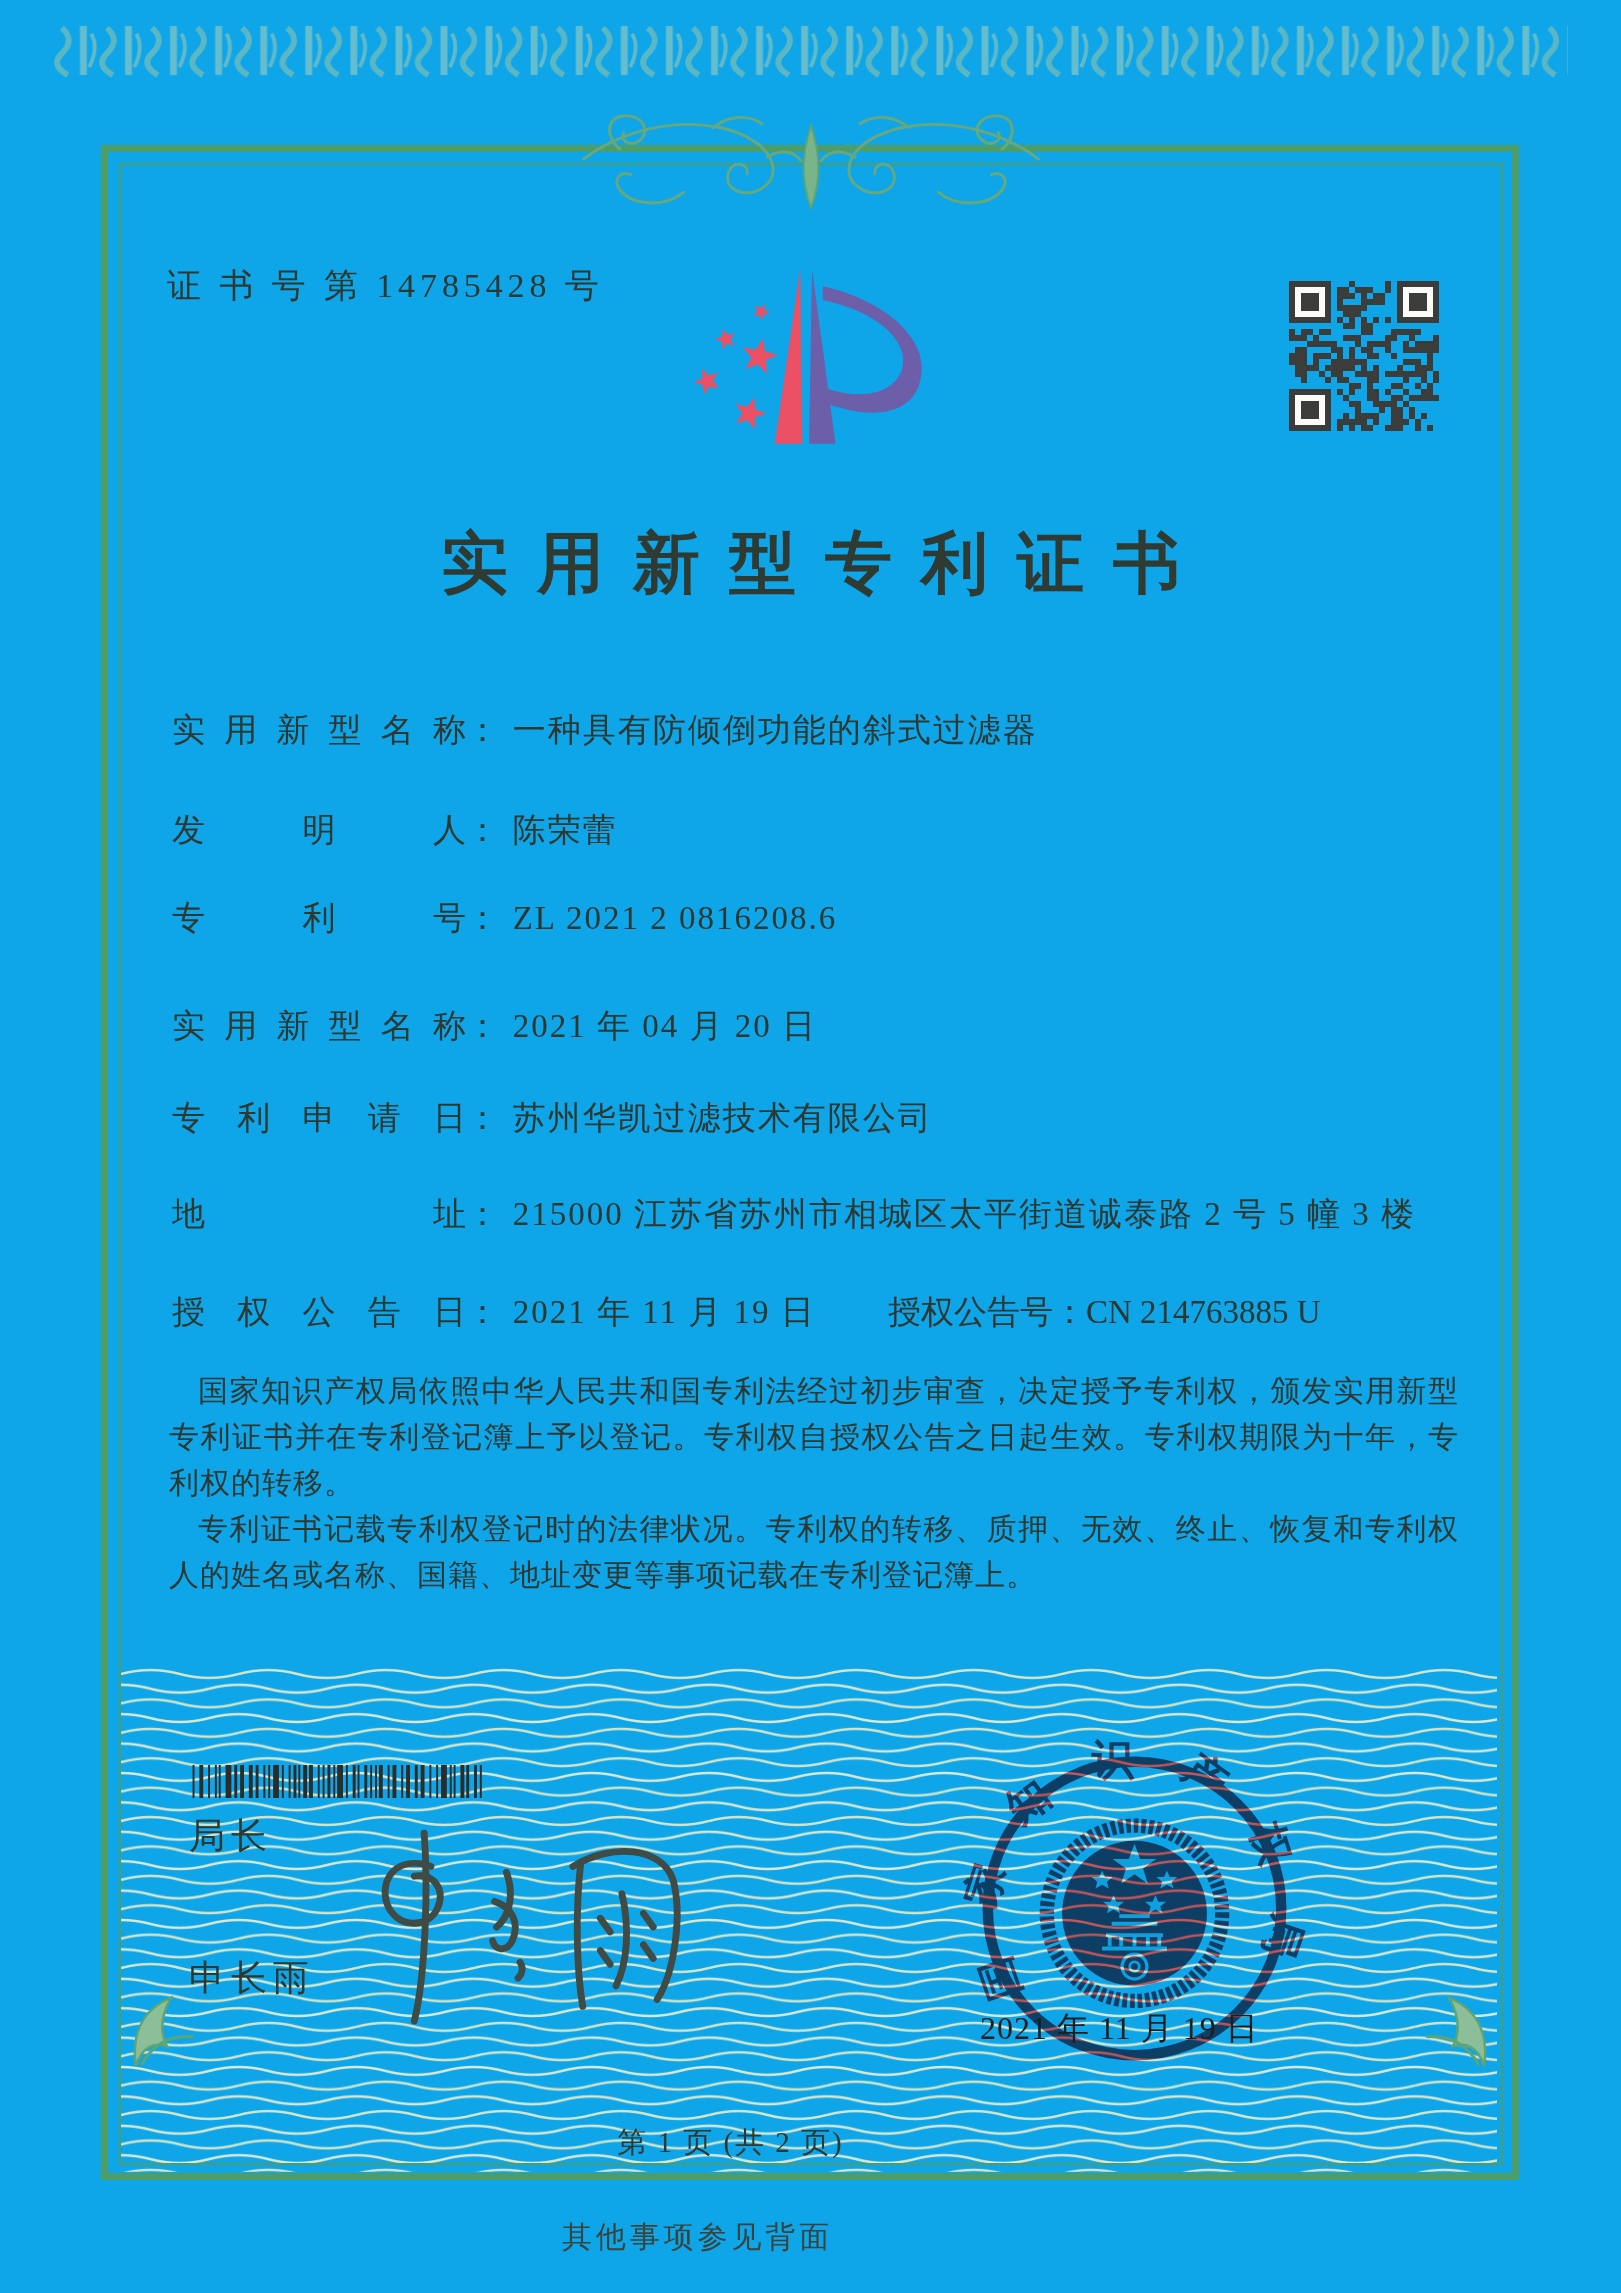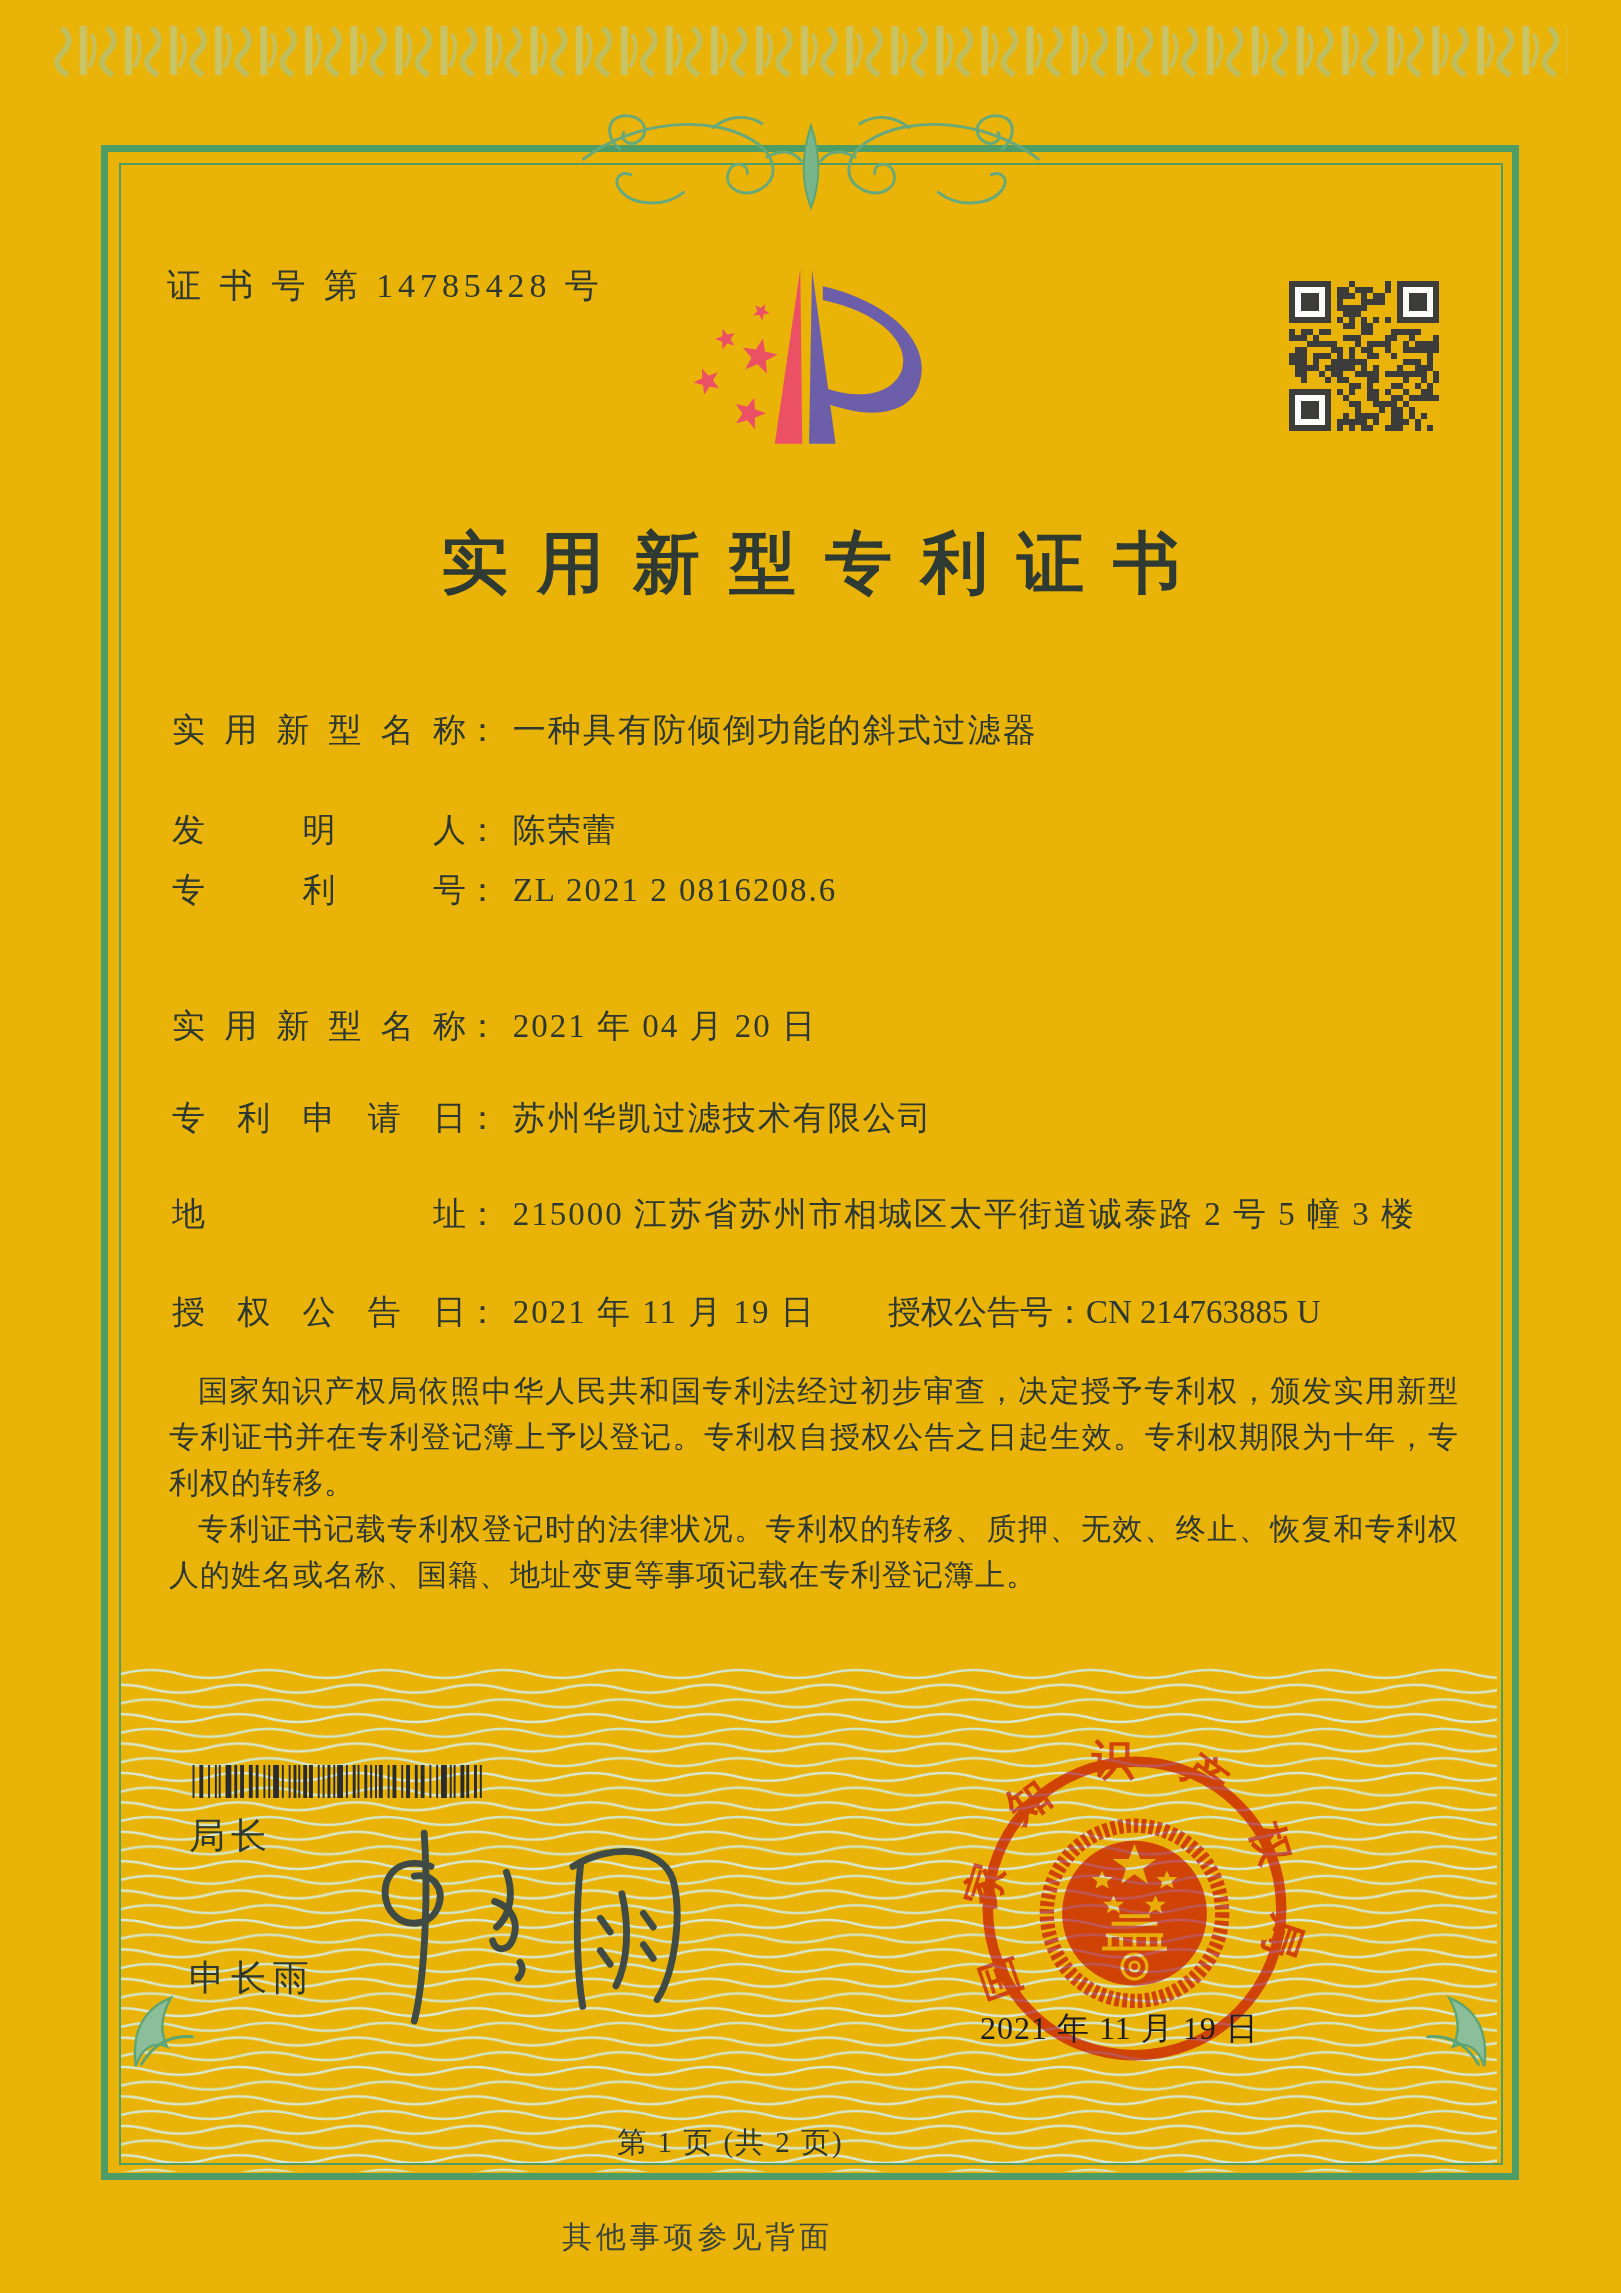--- a/index.html
+++ b/index.html
@@ -1,18 +1,18 @@
 <!DOCTYPE html>
 <html><head>
 <meta charset="utf-8">
 <style>
   html,body{margin:0;padding:0;background:#e8e8e4;}
   .page{
     position:relative;width:1621px;height:2294px;margin:0 auto;
-    background:#eab308;overflow:hidden;
+    background:#0ea5e9;overflow:hidden;
     font-family:"Liberation Serif","DejaVu Serif",serif;color:#2d3831;
   }
   .abs{position:absolute;}
   
   .frame-outer{left:101px;top:145px;width:1404px;height:2021px;border:7.8px solid #4f9d66;z-index:2;}
   .frame-inner{left:119px;top:163px;width:1380px;height:1998px;border:2px solid #4f9d66;z-index:2;}
   
   .topband{left:54px;top:19.6px;width:1514px;height:61px;opacity:.55;z-index:1;}
   
   .waves{left:121px;top:1666px;z-index:1;}
@@ -26,21 +26,21 @@
   .logo{left:627px;top:245px;z-index:4;}
   .qr{left:1289px;top:281px;width:150px;height:150px;z-index:4;}
   .title{left:0;top:518px;width:1621px;text-align:center;font-size:67px;font-weight:bold;
          letter-spacing:29px;padding-left:29px;box-sizing:border-box;color:#2f3a33;z-index:4;}
   
   .row{left:172px;width:1304px;font-size:33px;white-space:pre;z-index:4;}
   .row .lbl{display:inline-block;width:294px;text-align:justify;text-align-last:justify;vertical-align:top;}
   .row .colon{display:inline-block;}
   .row .val{margin-left:13.7px;letter-spacing:2px;}
   .grant{position:absolute;left:716px;top:0;white-space:pre;}
-  .r1{top:708px;} .r2{top:808px;} .r3{top:868px;} .r4{top:1004px;}
+  .r1{top:708px;} .r2{top:808px;} .r3{top:896px;} .r4{top:1004px;}
   .r5{top:1096px;} .r6{top:1192px;} .r7{top:1290px;}
   
   .body-text{left:169px;top:1368px;width:1290px;font-size:30px;line-height:46px;
              text-align:justify;z-index:4;}
   .body-text p{margin:0;text-indent:29px;letter-spacing:1px;}
   
   .barcode{left:191px;top:1765px;z-index:4;}
   .signer-title{left:189px;top:1812px;font-size:36px;letter-spacing:5.9px;z-index:4;}
   .signer-name{left:189px;top:1954px;font-size:36px;letter-spacing:5.9px;z-index:4;}
   .signature{left:338px;top:1825px;z-index:4;}

